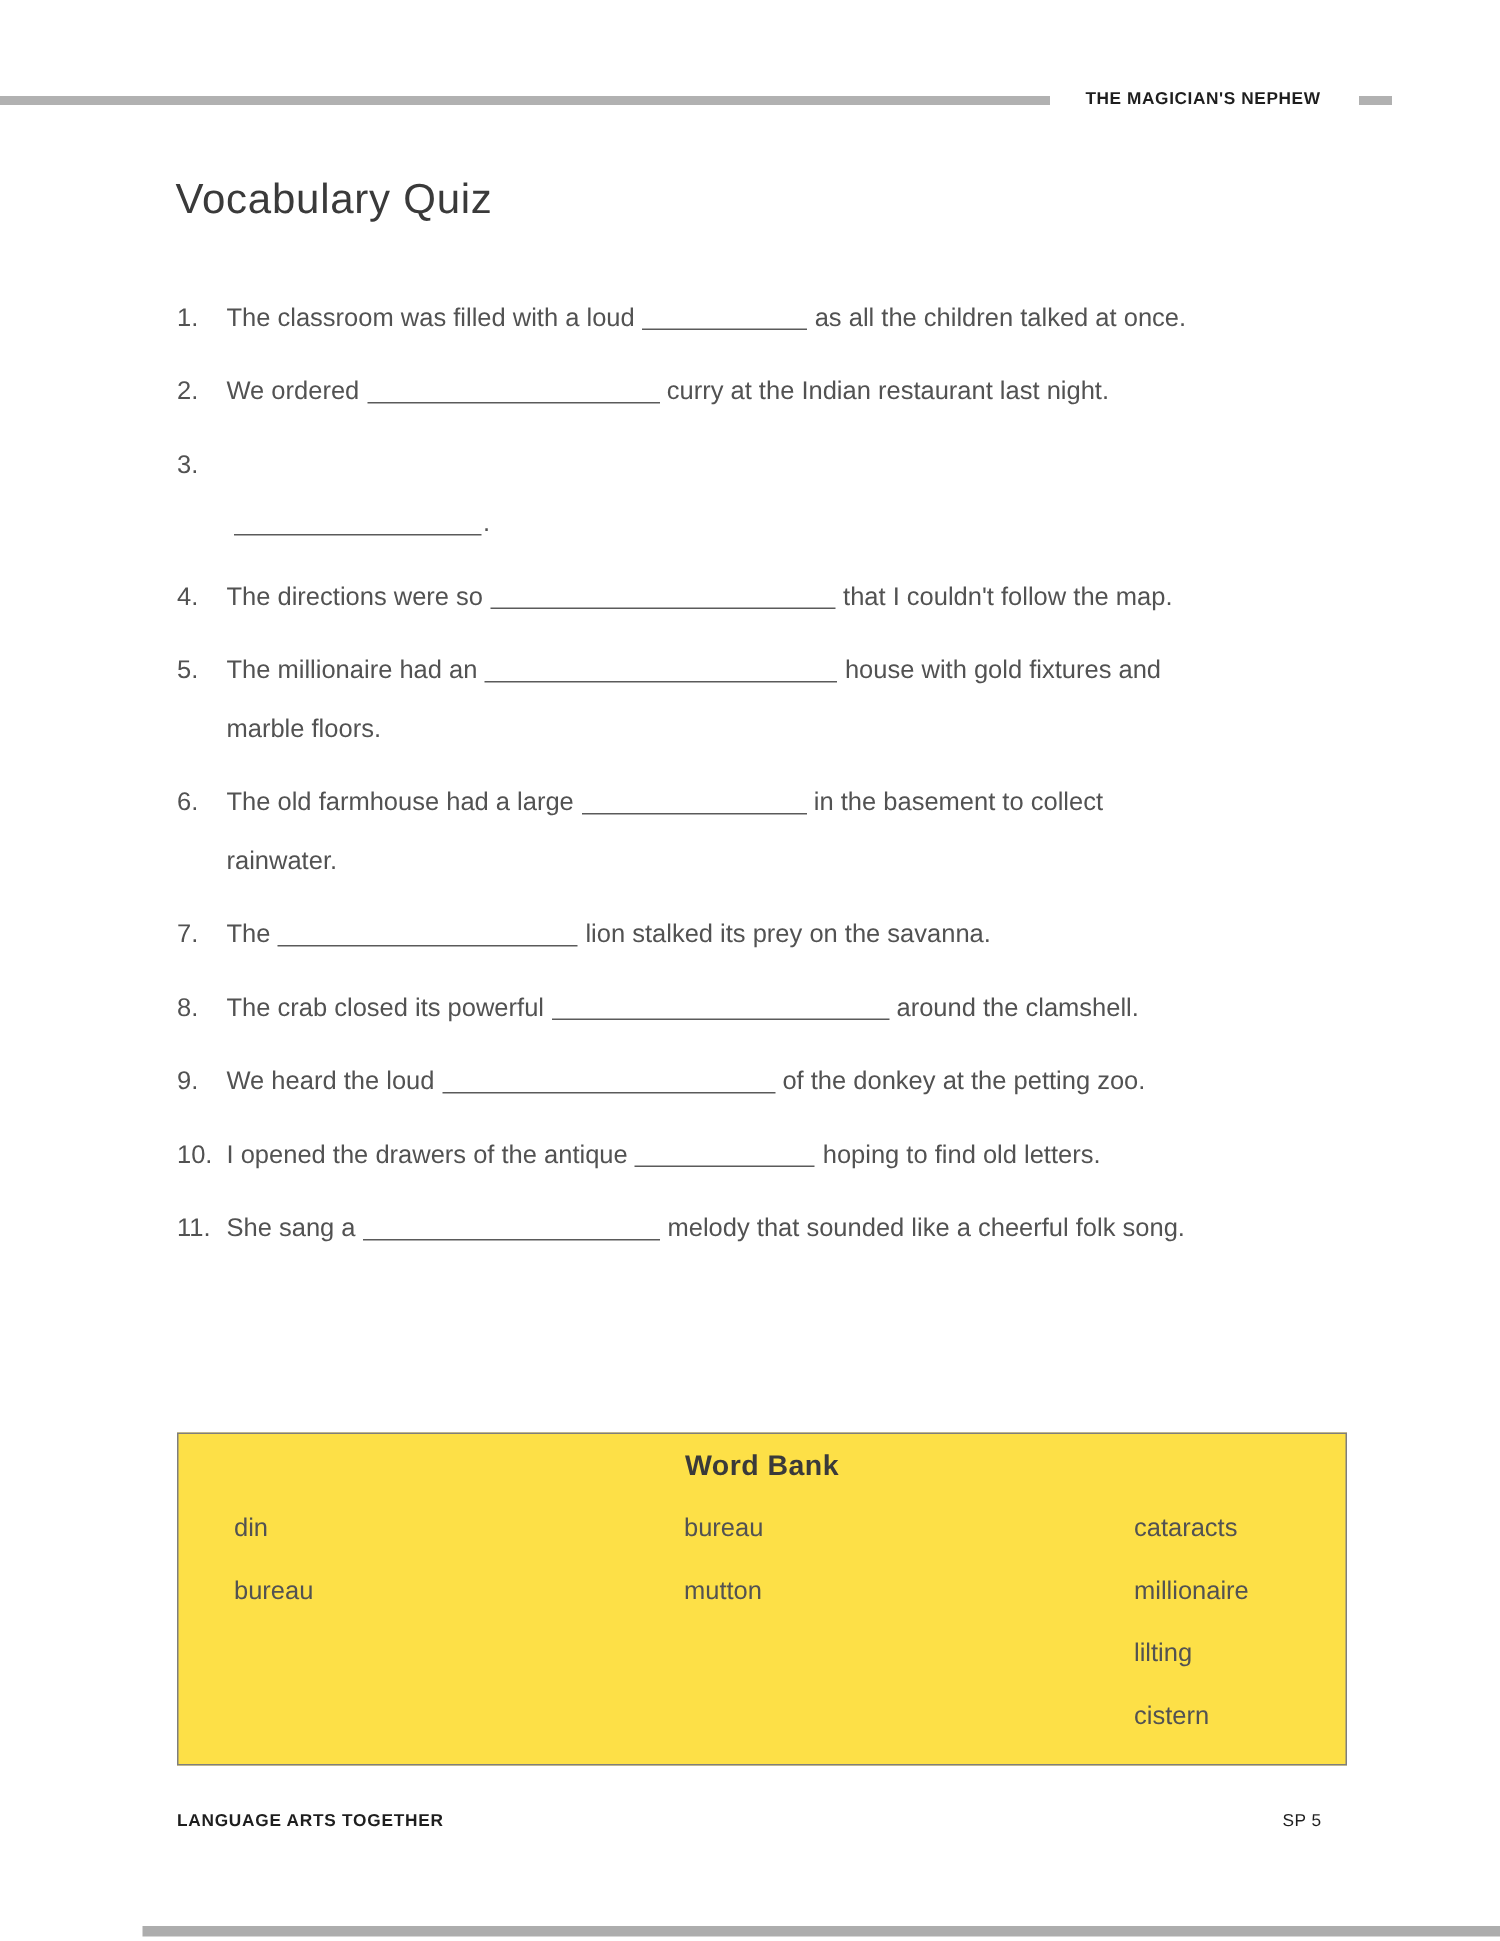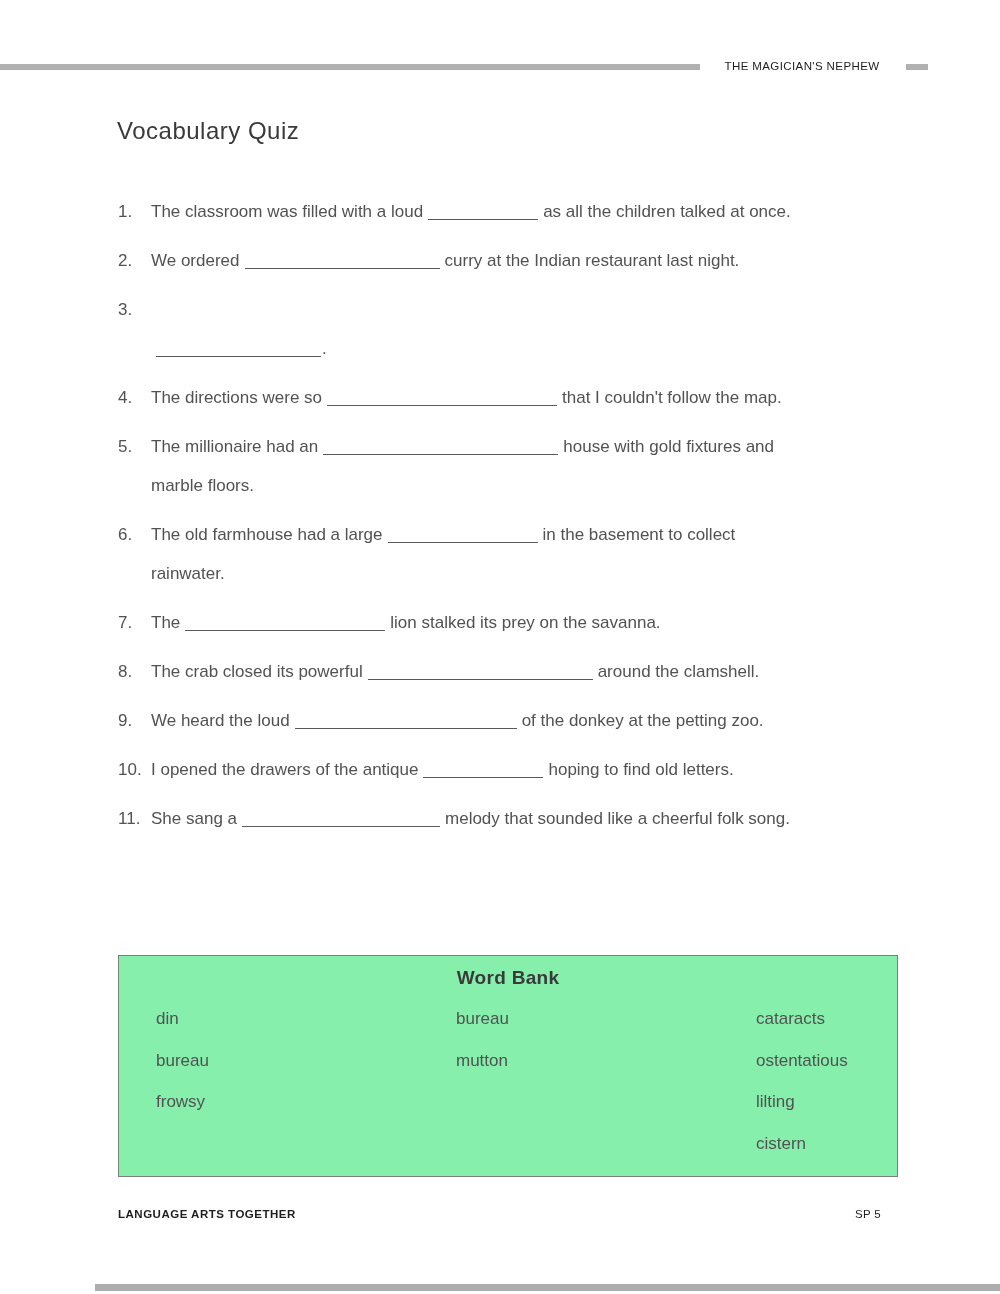--- a/index.html
+++ b/index.html
@@ -12,32 +12,32 @@
     overflow: hidden;
   }
 
   
   .header-rule-left {
     position: absolute; left: 0; top: 64px;
     width: 700px; height: 6px; background: #b1b1b1;
   }
   .header-book-title {
     position: absolute; left: 712px; top: 60px; width: 180px;
-    font-size: 11.5px; font-weight: normal; letter-spacing: 0.4px;
+    font-size: 11.5px; font-weight: bold; letter-spacing: 0.4px;
     color: #1e1e1e; text-align: center; white-space: nowrap;
   }
   .header-rule-right {
     position: absolute; left: 906px; top: 64px;
     width: 22px; height: 6px; background: #b1b1b1;
   }
 
   
   .page-title {
     position: absolute; left: 117px; top: 117px;
-    font-size: 24px; font-weight: 300; letter-spacing: 0.5px;
+    font-size: 28px; font-weight: 300; letter-spacing: 0.5px;
     color: #3a3a3a;
   }
 
   
   .quiz-list {
     position: absolute; left: 118px; top: 192px; width: 772px;
   }
   .quiz-item {
     position: relative;
     padding-left: 33px;
@@ -56,21 +56,21 @@
     height: 17px;
     vertical-align: -3px;
     margin: 0 5px;
   }
 
   
   .word-bank {
     position: absolute; left: 118px; top: 955px;
     width: 780px; height: 222px;
     border: 1.5px solid #7e7e7e;
-    background: #86efac;
+    background: #fde047;
   }
   .word-bank-title {
     margin-top: 11px;
     text-align: center;
     font-size: 19px; font-weight: bold;
     color: #3a3a3a;
     letter-spacing: 0.3px;
   }
   .word-bank-columns {
     display: flex;
@@ -123,29 +123,28 @@
     <div class="quiz-item"><span class="num">10.</span><span>I opened the drawers of the antique</span><span class="blank" style="width: 120px;"></span><span>hoping to find old letters.</span></div>
     <div class="quiz-item"><span class="num">11.</span><span>She sang a</span><span class="blank" style="width: 198px;"></span><span>melody that sounded like a cheerful folk song.</span></div>
   </div>
 
 <div class="word-bank">
   <div class="word-bank-title">Word Bank</div>
   <div class="word-bank-columns">
       <div class="wb-col">
         <div class="wb-word">din</div>
         <div class="wb-word">bureau</div>
-        <div class="wb-word">frowsy</div>
       </div>
       <div class="wb-col">
         <div class="wb-word">bureau</div>
         <div class="wb-word">mutton</div>
       </div>
       <div class="wb-col">
         <div class="wb-word">cataracts</div>
-        <div class="wb-word">ostentatious</div>
+        <div class="wb-word">millionaire</div>
         <div class="wb-word">lilting</div>
         <div class="wb-word">cistern</div>
       </div>
     </div>
 </div>
 
 <div class="footer-left">LANGUAGE ARTS TOGETHER</div>
 <div class="footer-right">SP 5</div>
 <div class="footer-rule"></div>
 

